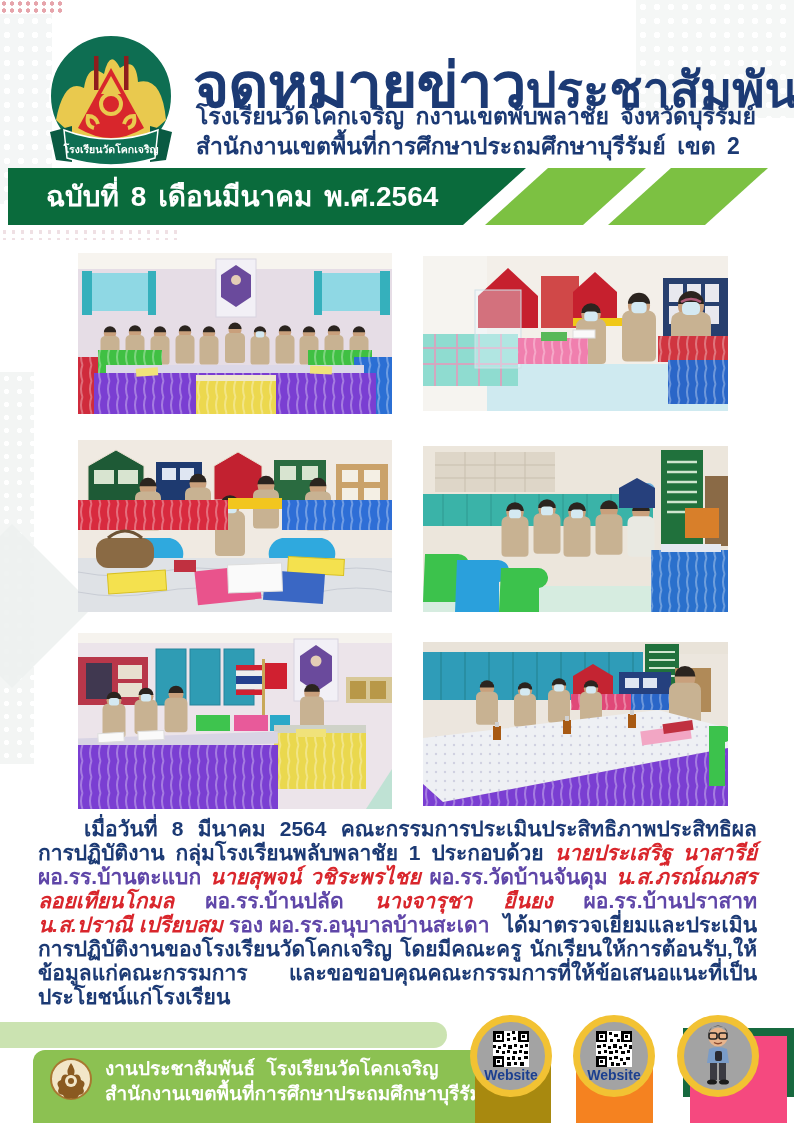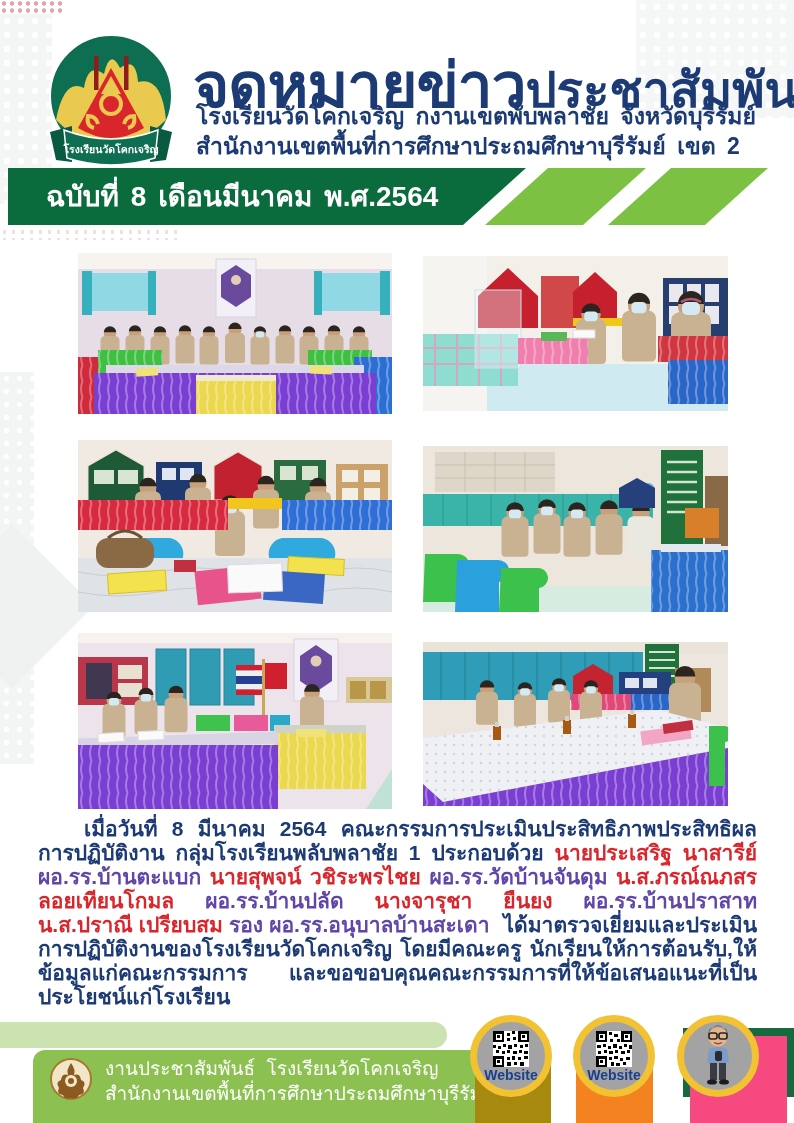--- a/index.html
+++ b/index.html
@@ -51,28 +51,28 @@
     clip-path:polygon(663px 0,760px 0,697px 100%,600px 100%);}
   .banner .txt{position:absolute;left:38px;top:50%;transform:translateY(-52%);
     color:#fff;font-size:28px;font-weight:700;word-spacing:4px;white-space:nowrap;}
 
   
   .photo{display:block;background:#eee;}
 
   
   .article{left:38px;top:817px;width:719px;color:var(--navy);
     font-size:21px;line-height:24px;font-weight:700;text-align:justify;text-indent:38px;margin:0;}
-  .seg-navy{color:var(--navy);margin-left:8px;} .seg-red{color:var(--red);} .seg-purple{color:var(--purple);}
+  .seg-navy{color:var(--navy);margin-left:8px;} .seg-red{color:var(--red);font-style:italic;} .seg-purple{color:var(--purple);}
 
   
   .footer-echo{left:0;top:1022px;width:447px;height:26px;background:var(--footer_green);
     opacity:.45;border-radius:0 16px 16px 0;}
   .footer-bar{left:33px;top:1050px;width:442px;height:73px;background:var(--footer_green);
     border-radius:12px 0 0 0;}
-  .footer-text{left:105px;top:1056px;color:#fff;font-weight:400;font-size:19px;line-height:25px;word-spacing:6px;}
+  .footer-text{left:105px;top:1056px;color:#fff;font-weight:700;font-size:19px;line-height:25px;word-spacing:6px;}
   .band{top:1048px;height:75px;}
   .band-olive{left:475px;width:76px;background:var(--olive);}
   .band-orange{left:576px;width:77px;background:var(--orange);}
   .band-darkgreen{left:683px;top:1028px;width:111px;height:69px;background:var(--accent_dark_green);}
   .band-pink{left:690px;top:1036px;width:97px;height:87px;background:var(--pink);}
   .circle{top:1015px;width:82px;height:82px;border-radius:50%;background:#a3a3a3;
     border:7px solid var(--gold);box-sizing:border-box;display:flex;flex-direction:column;
     align-items:center;justify-content:center;gap:1px;}
   .circle .lbl{color:#1b3f8f;font-weight:700;font-size:14px;line-height:14px;}
   .c-web{left:470px;} .c-fb{left:573px;} .c-man{left:677px;}

